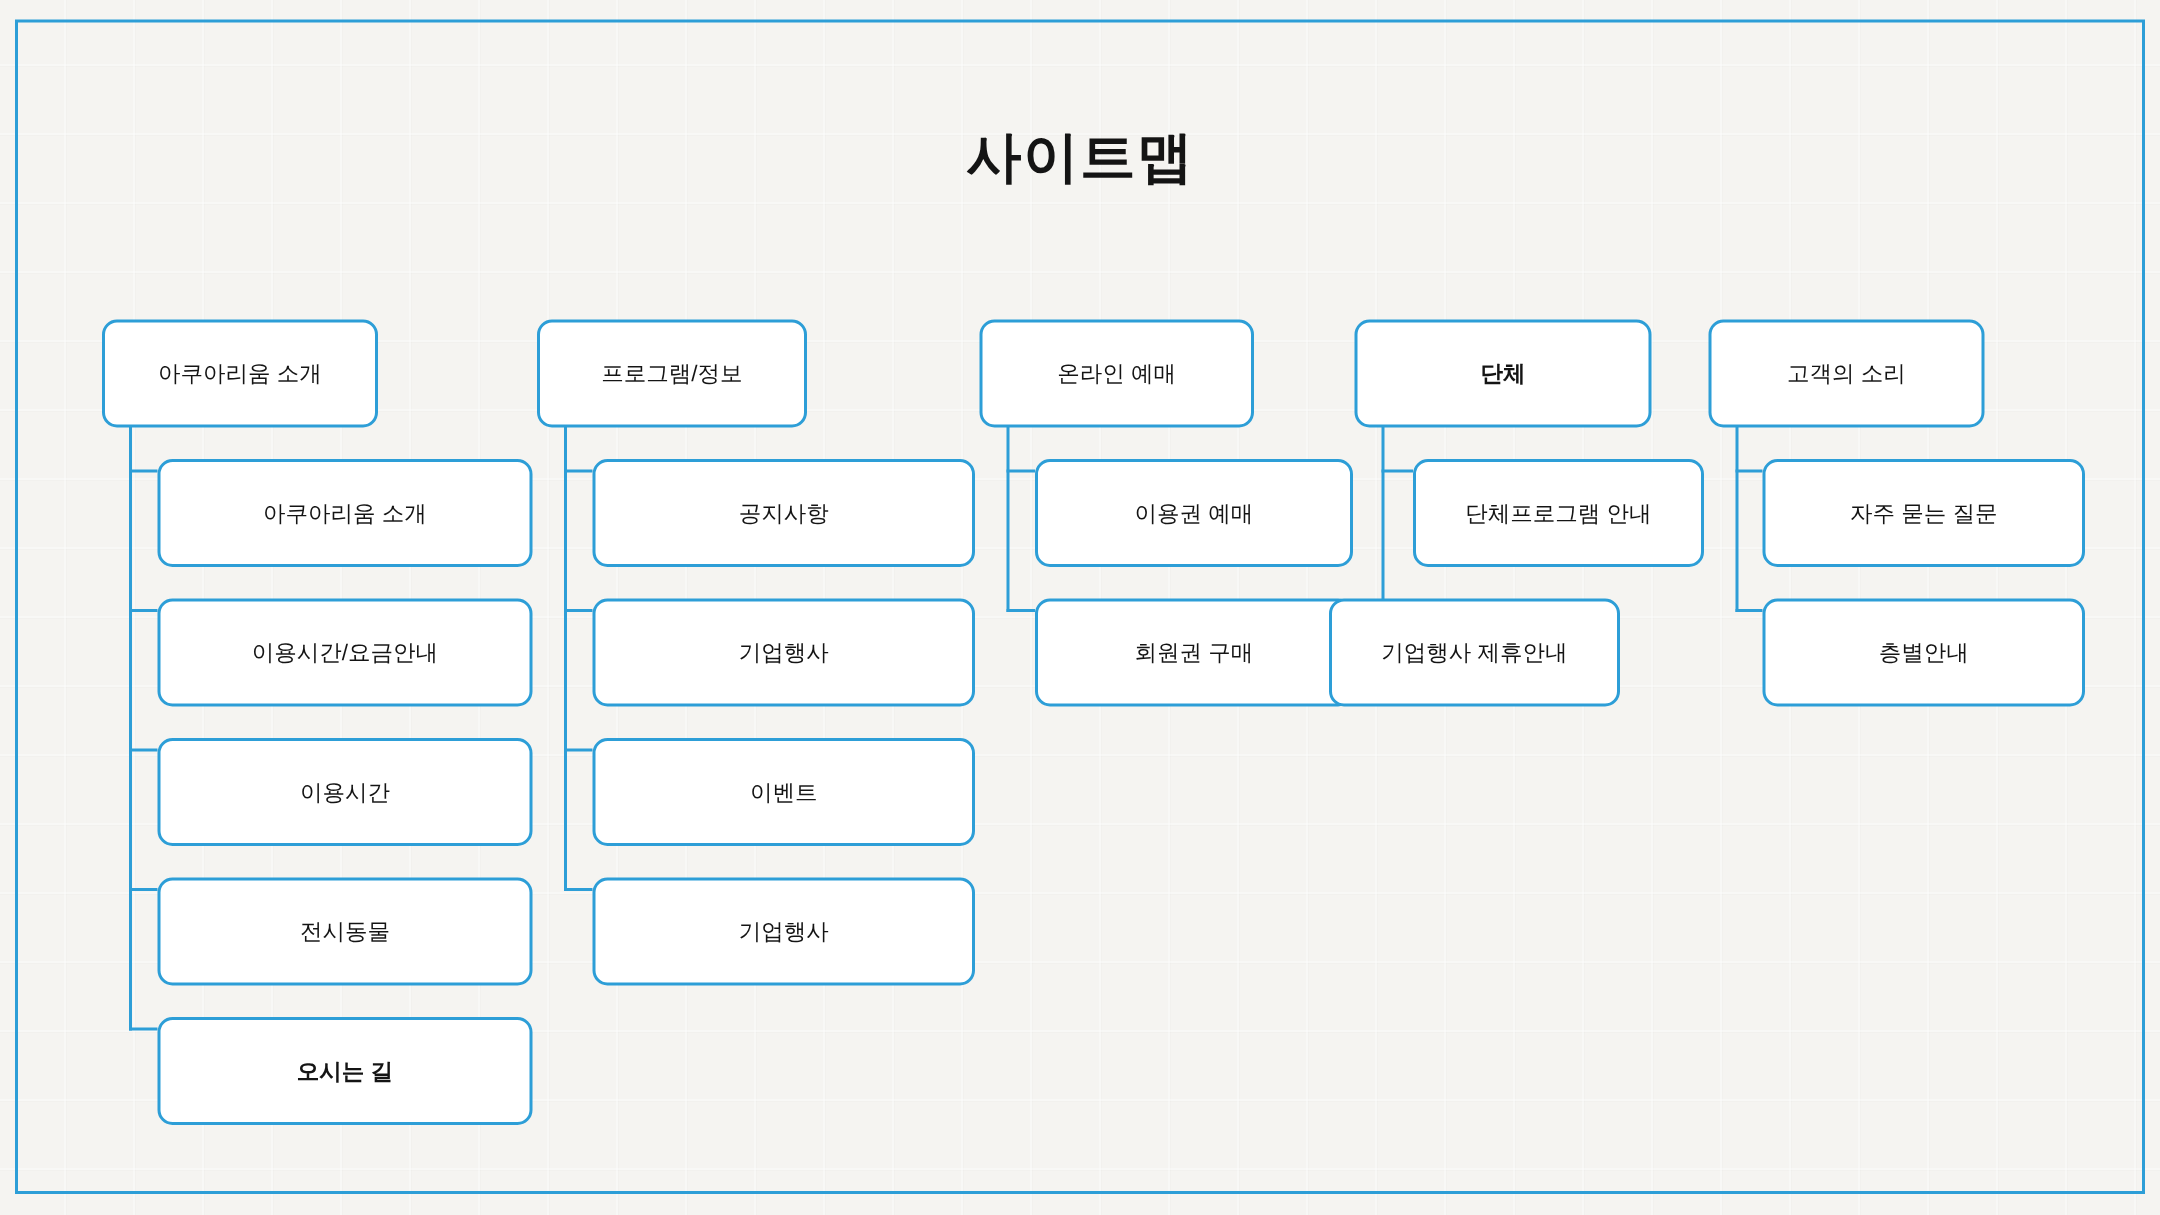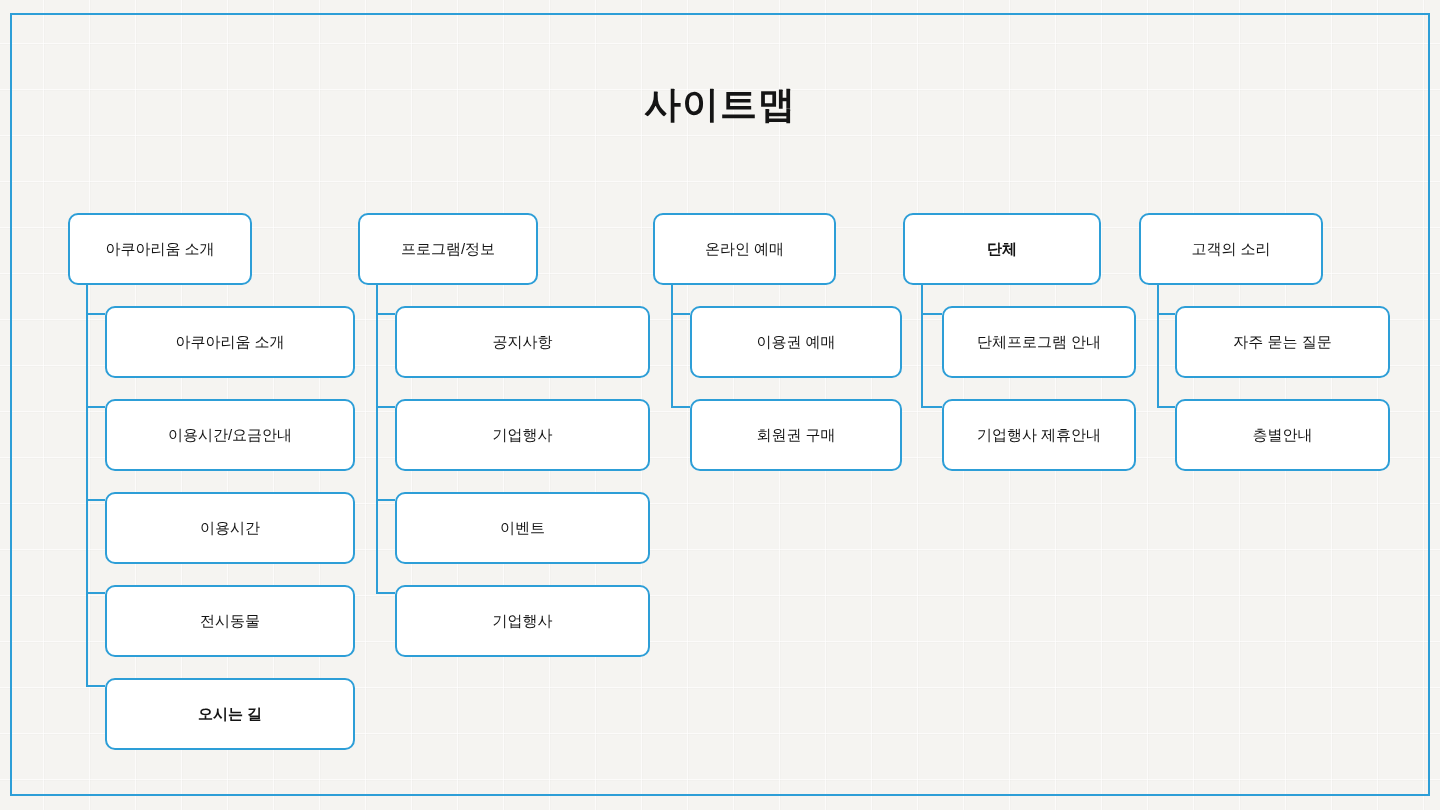--- a/index.html
+++ b/index.html
@@ -99,21 +99,21 @@
       <div class="vline" style="left: 671px; top: 255px; height: 153px;"></div>
       <div class="stub" style="left: 671px; top: 313px; width: 19px;"></div>
       <div class="node" style="left: 690px; top: 278px; width: 212px;">이용권 예매</div>
       <div class="stub" style="left: 671px; top: 406px; width: 19px;"></div>
       <div class="node" style="left: 690px; top: 371px; width: 212px;">회원권 구매</div>
       <div class="node" style="left: 903px; top: 185px; width: 198px; font-weight: bold;">단체</div>
       <div class="vline" style="left: 921px; top: 255px; height: 153px;"></div>
       <div class="stub" style="left: 921px; top: 313px; width: 21px;"></div>
       <div class="node" style="left: 942px; top: 278px; width: 194px; text-align: center;">단체프로그램 안내</div>
       <div class="stub" style="left: 921px; top: 406px; width: 21px;"></div>
-      <div class="node" style="left: 942px; top: 371px; width: 194px; text-align: right;">기업행사 제휴안내</div>
+      <div class="node" style="left: 886px; top: 371px; width: 194px; text-align: right;">기업행사 제휴안내</div>
       <div class="node" style="left: 1139px; top: 185px; width: 184px;">고객의 소리</div>
       <div class="vline" style="left: 1157px; top: 255px; height: 153px;"></div>
       <div class="stub" style="left: 1157px; top: 313px; width: 18px;"></div>
       <div class="node" style="left: 1175px; top: 278px; width: 215px;">자주 묻는 질문</div>
       <div class="stub" style="left: 1157px; top: 406px; width: 18px;"></div>
       <div class="node" style="left: 1175px; top: 371px; width: 215px;">층별안내</div>
     </div>
 </div>
 
 </body></html>

